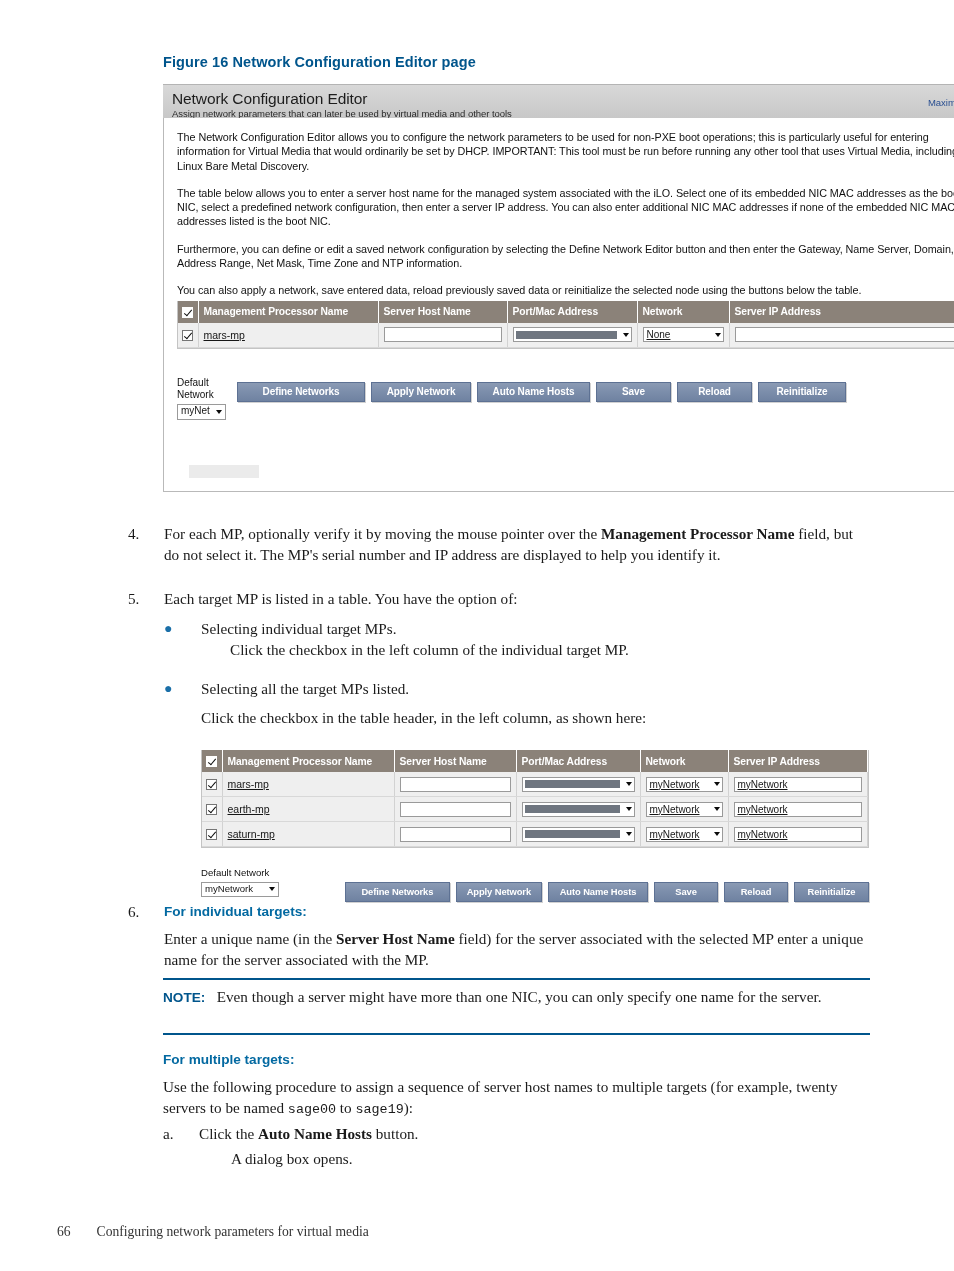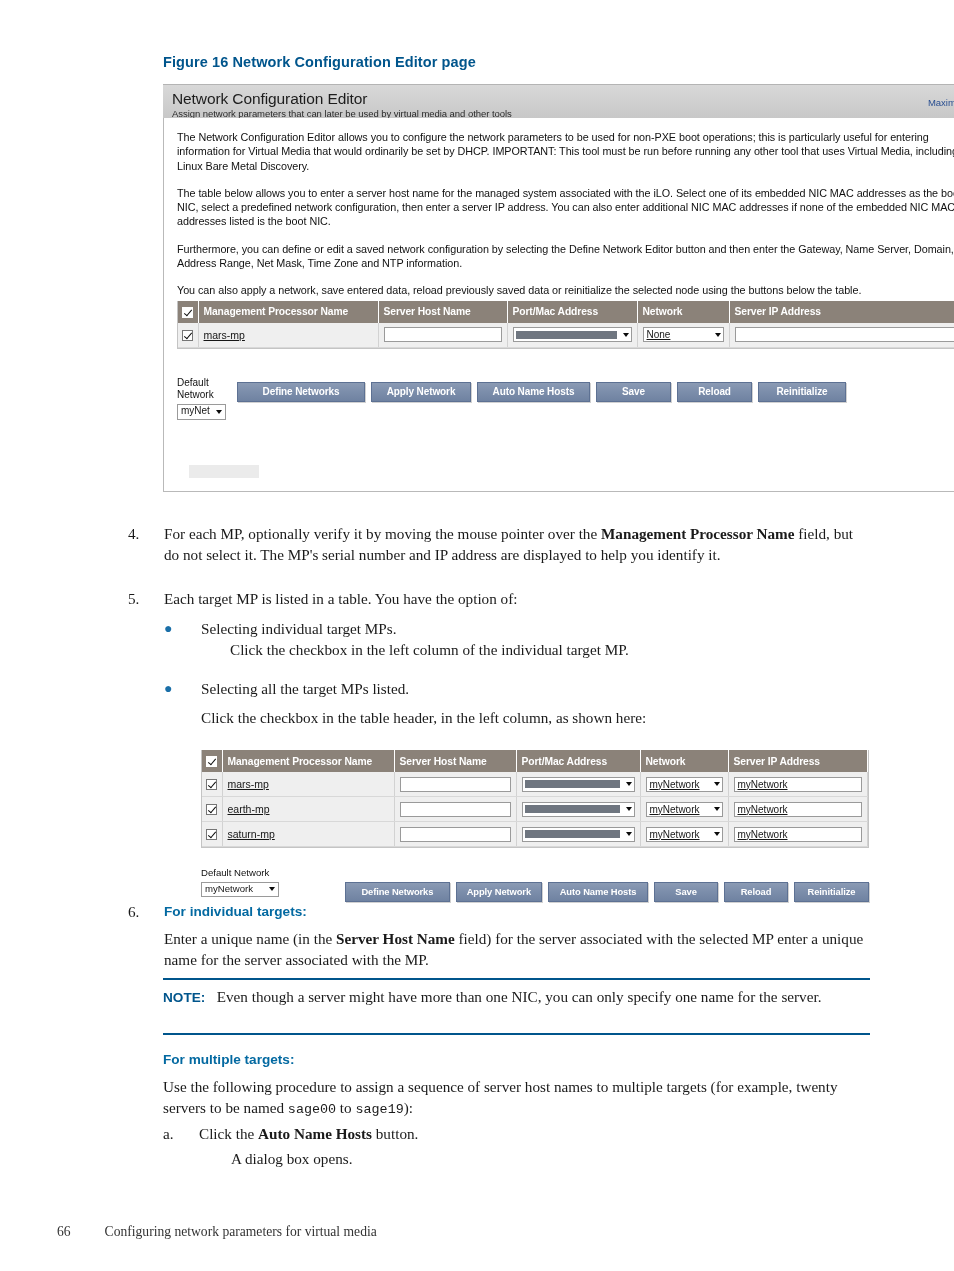--- a/index.html
+++ b/index.html
@@ -357,21 +357,21 @@
 
   
   .footer {
     position: absolute;
     left: 57px;
     top: 1224px;
     font-size: 13.6px;
     color: #333333;
     font-family: "Liberation Serif", serif;
     display: flex;
-    gap: 34px;
+    gap: 26px;
   }
 </style>
 </head>
 <body>
 
 <div class="page">
 
   <div class="fig-caption">Figure 16 Network Configuration Editor page</div>
 
   <div class="shot1">

